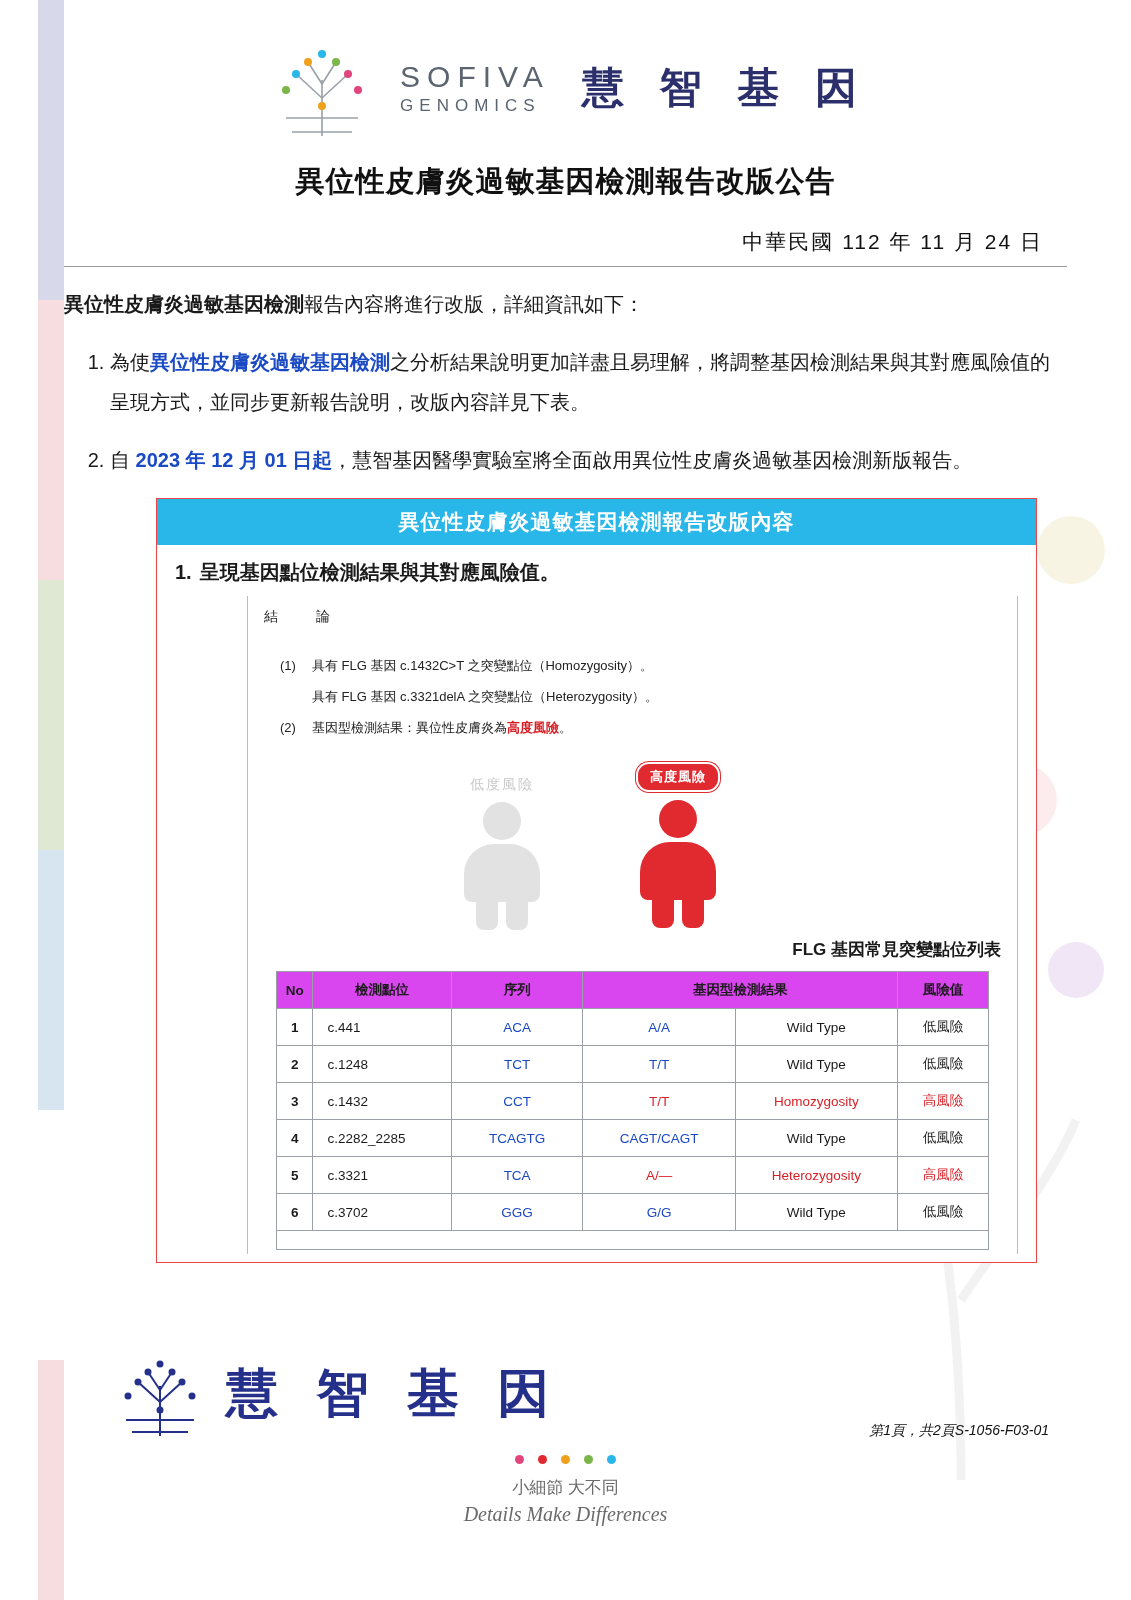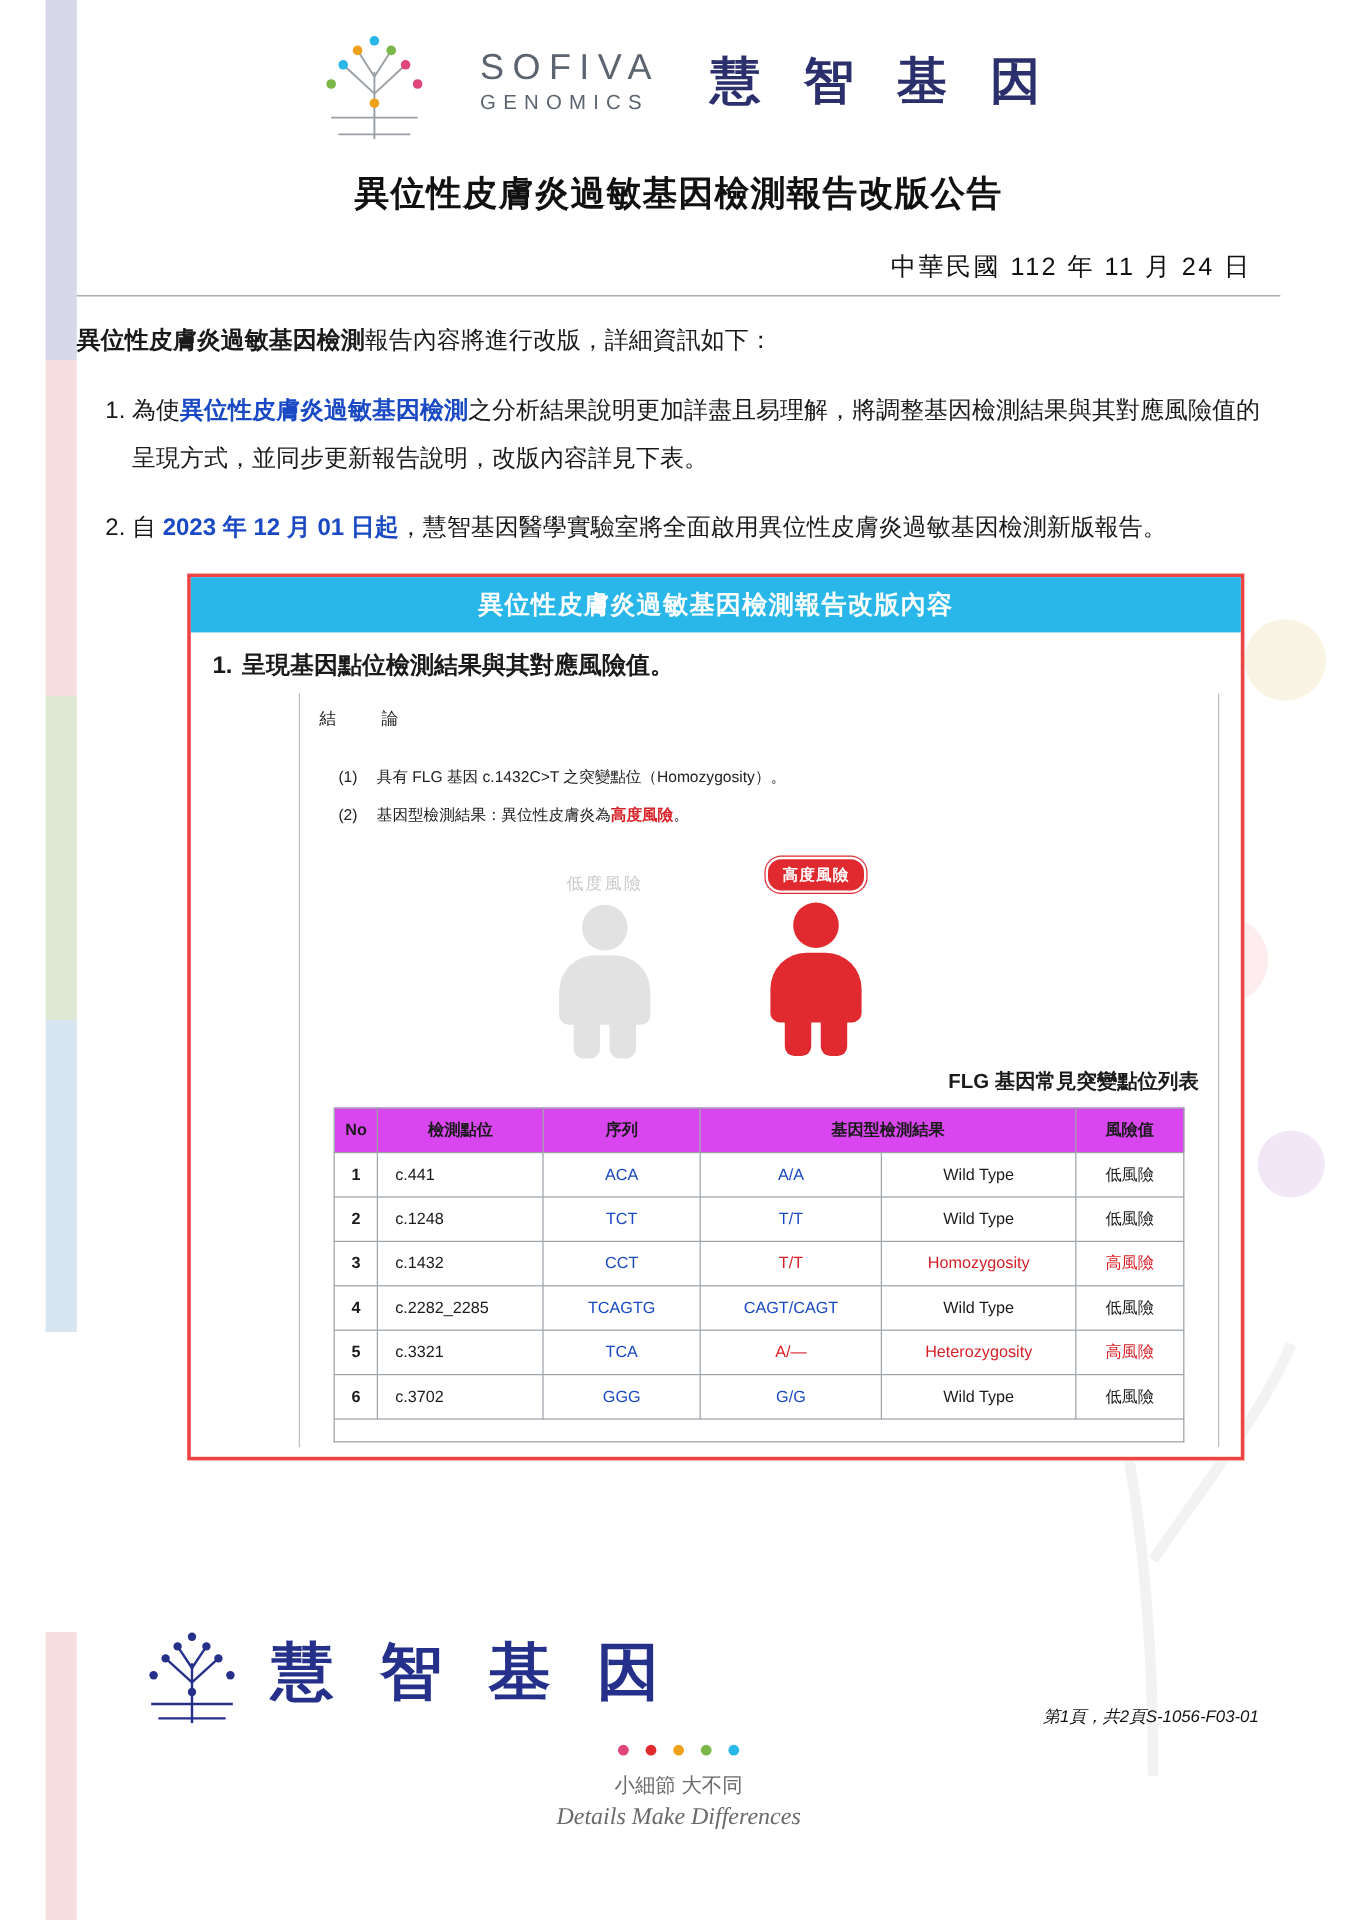--- a/index.html
+++ b/index.html
@@ -24,40 +24,40 @@
   .s6 { height:240px; background:#f7dde0; }
 
   
   .watermark { position:absolute; right:0; top:480px; width:360px; height:1000px; opacity:.55; pointer-events:none; }
   .dotc { position:absolute; border-radius:50%; }
 
   
   .page { position:absolute; left:64px; top:0; width:1003px; height:1600px; }
 
   
-  .logo-row { display:flex; align-items:center; justify-content:center; padding-top:20px; gap:28px; }
+  .logo-row { display:flex; align-items:center; justify-content:center; padding-top:40px; gap:18px; }
   .logo-mark { width:120px; height:96px; position:relative; }
   .logo-text { display:flex; flex-direction:column; line-height:1.05; }
   .logo-sofiva { font-size:30px; letter-spacing:7px; color:#5c6470; font-family:"Liberation Sans", sans-serif; }
   .logo-genomics { font-size:17px; letter-spacing:6px; color:#5c6470; margin-top:4px; }
   .logo-cn { font-size:42px; letter-spacing:12px; color:#2b2f6b; font-weight:700; margin-left:14px; }
 
   .doc-title { text-align:center; font-size:29px; font-weight:700; color:#111; margin-top:26px; letter-spacing:1px; }
   .doc-date { text-align:right; font-size:21px; color:#111; margin-top:26px; padding-right:24px; letter-spacing:2px; }
   .rule { border-top:1px solid #9a9a9a; margin-top:10px; }
 
   .lead { font-size:20px; margin-top:20px; line-height:1.75; }
   .lead b { font-weight:700; }
 
   ol.main { list-style:decimal; padding-left:46px; margin:12px 0 0 0; font-size:20px; }
   ol.main > li { margin-bottom:18px; line-height:2.0; }
   .blue { color:#1a49c4; font-weight:700; }
 
   
-  .panel { border:3px solid #ef4444; margin:14px 30px 0 92px; background:#fff; position:relative; }
+  .panel { border:1px solid #ef4444; margin:14px 30px 0 92px; background:#fff; position:relative; }
   .panel-head { background:#29b6e8; color:#ffffff; font-size:21px; font-weight:700; text-align:center; padding:9px 0; letter-spacing:1px; }
   .panel-body { padding:14px 18px 8px 18px; }
   .panel-item { font-size:20px; font-weight:700; }
   .panel-item .num { margin-right:8px; }
 
   
   .shot { margin:10px 0 0 72px; border-left:1px solid #b9bcc0; border-right:1px solid #b9bcc0; padding:12px 16px 4px 16px; position:relative; }
   .shot-title { font-size:14px; letter-spacing:12px; color:#222; margin-bottom:30px; }
   .shot-line { font-size:13px; color:#222; margin:0 0 10px 16px; line-height:1.6; }
   .shot-line .lbl { display:inline-block; width:32px; }
@@ -187,20 +187,23 @@
     <div class="panel-body">
       <div class="panel-item">
         <span class="num">1.</span><span>呈現基因點位檢測結果與其對應風險值。</span>
       </div>
 
       <div class="shot">
         <div class="shot-title">結　論</div>
 
         <div class="shot-line">
           <span class="lbl">(1)</span><span>具有 FLG 基因  c.1432C&gt;T 之突變點位（Homozygosity）。</span>
+        </div>
+        <div class="shot-line">
+          <span class="indent">具有 FLG 基因  c.3321delA 之突變點位（Heterozygosity）。</span>
         </div>
         <div class="shot-line">
           <span class="lbl">(2)</span><span>基因型檢測結果：異位性皮膚炎為</span><span class="red">高度風險</span><span>。</span>
         </div>
 
         <div class="figs">
           <div class="fig" style="left:200px; top:28px;">
             <div class="cap-grey">低度風險</div>
             <div class="person grey">
               <div class="head"></div>

